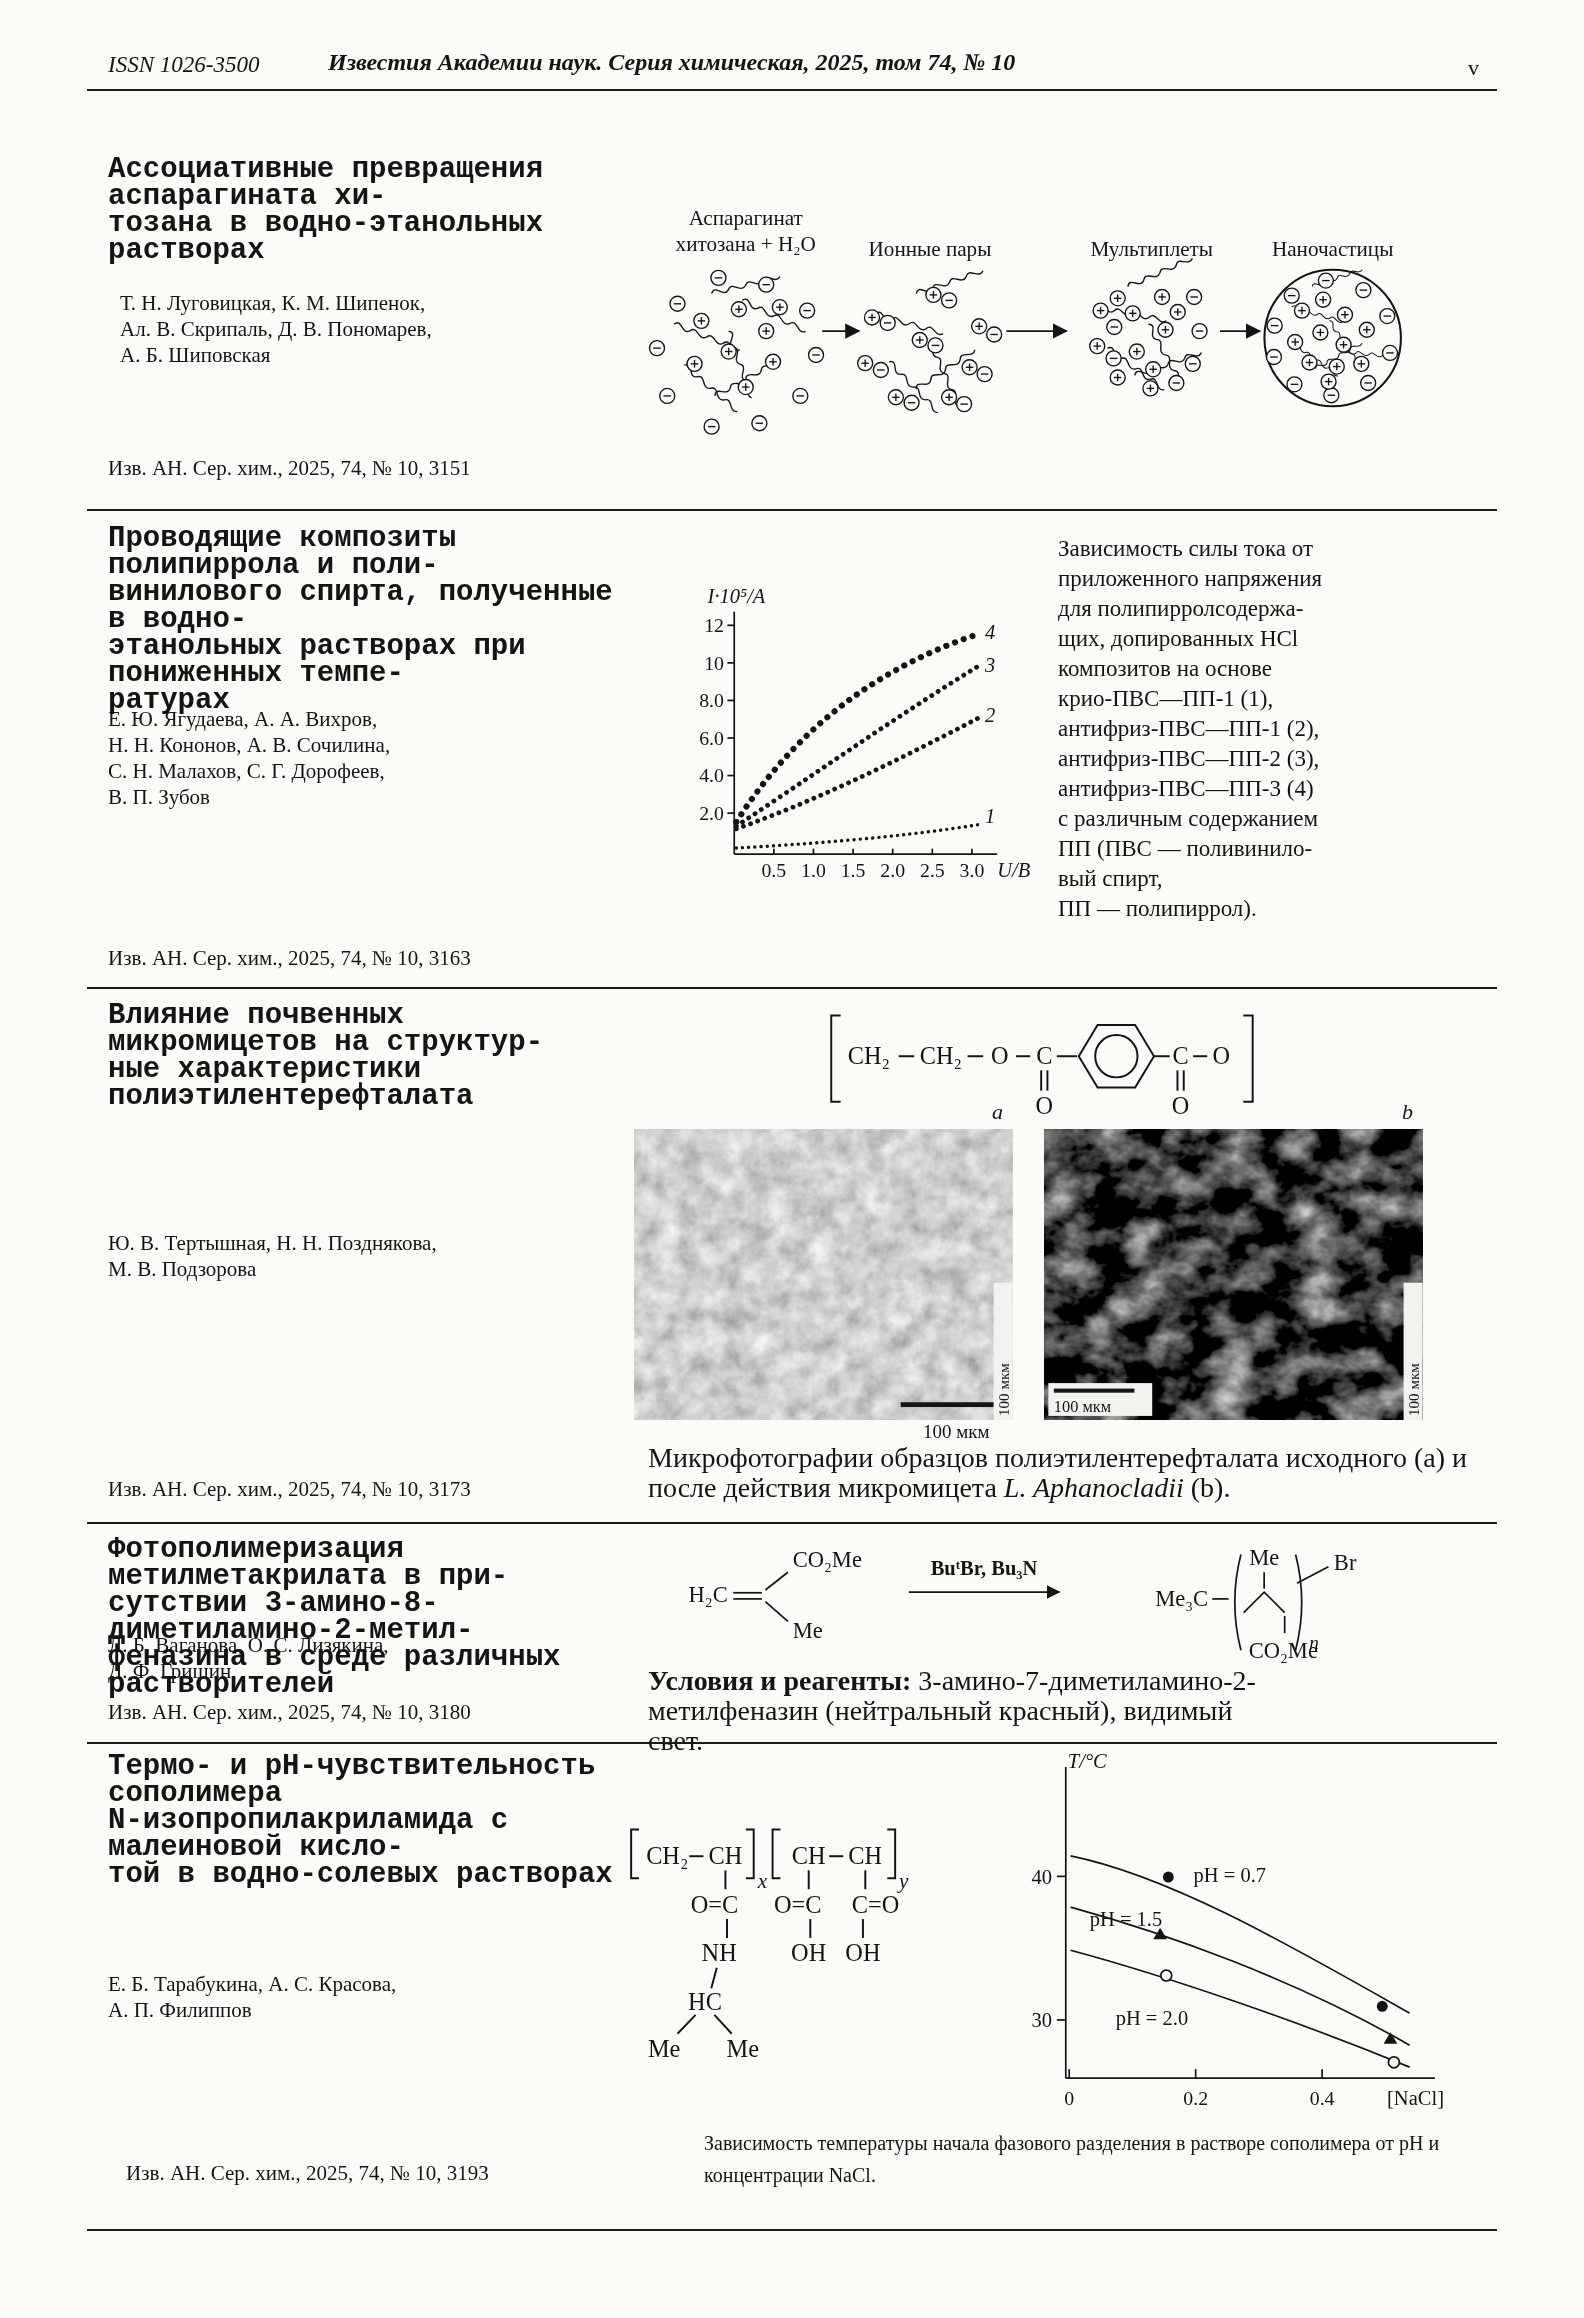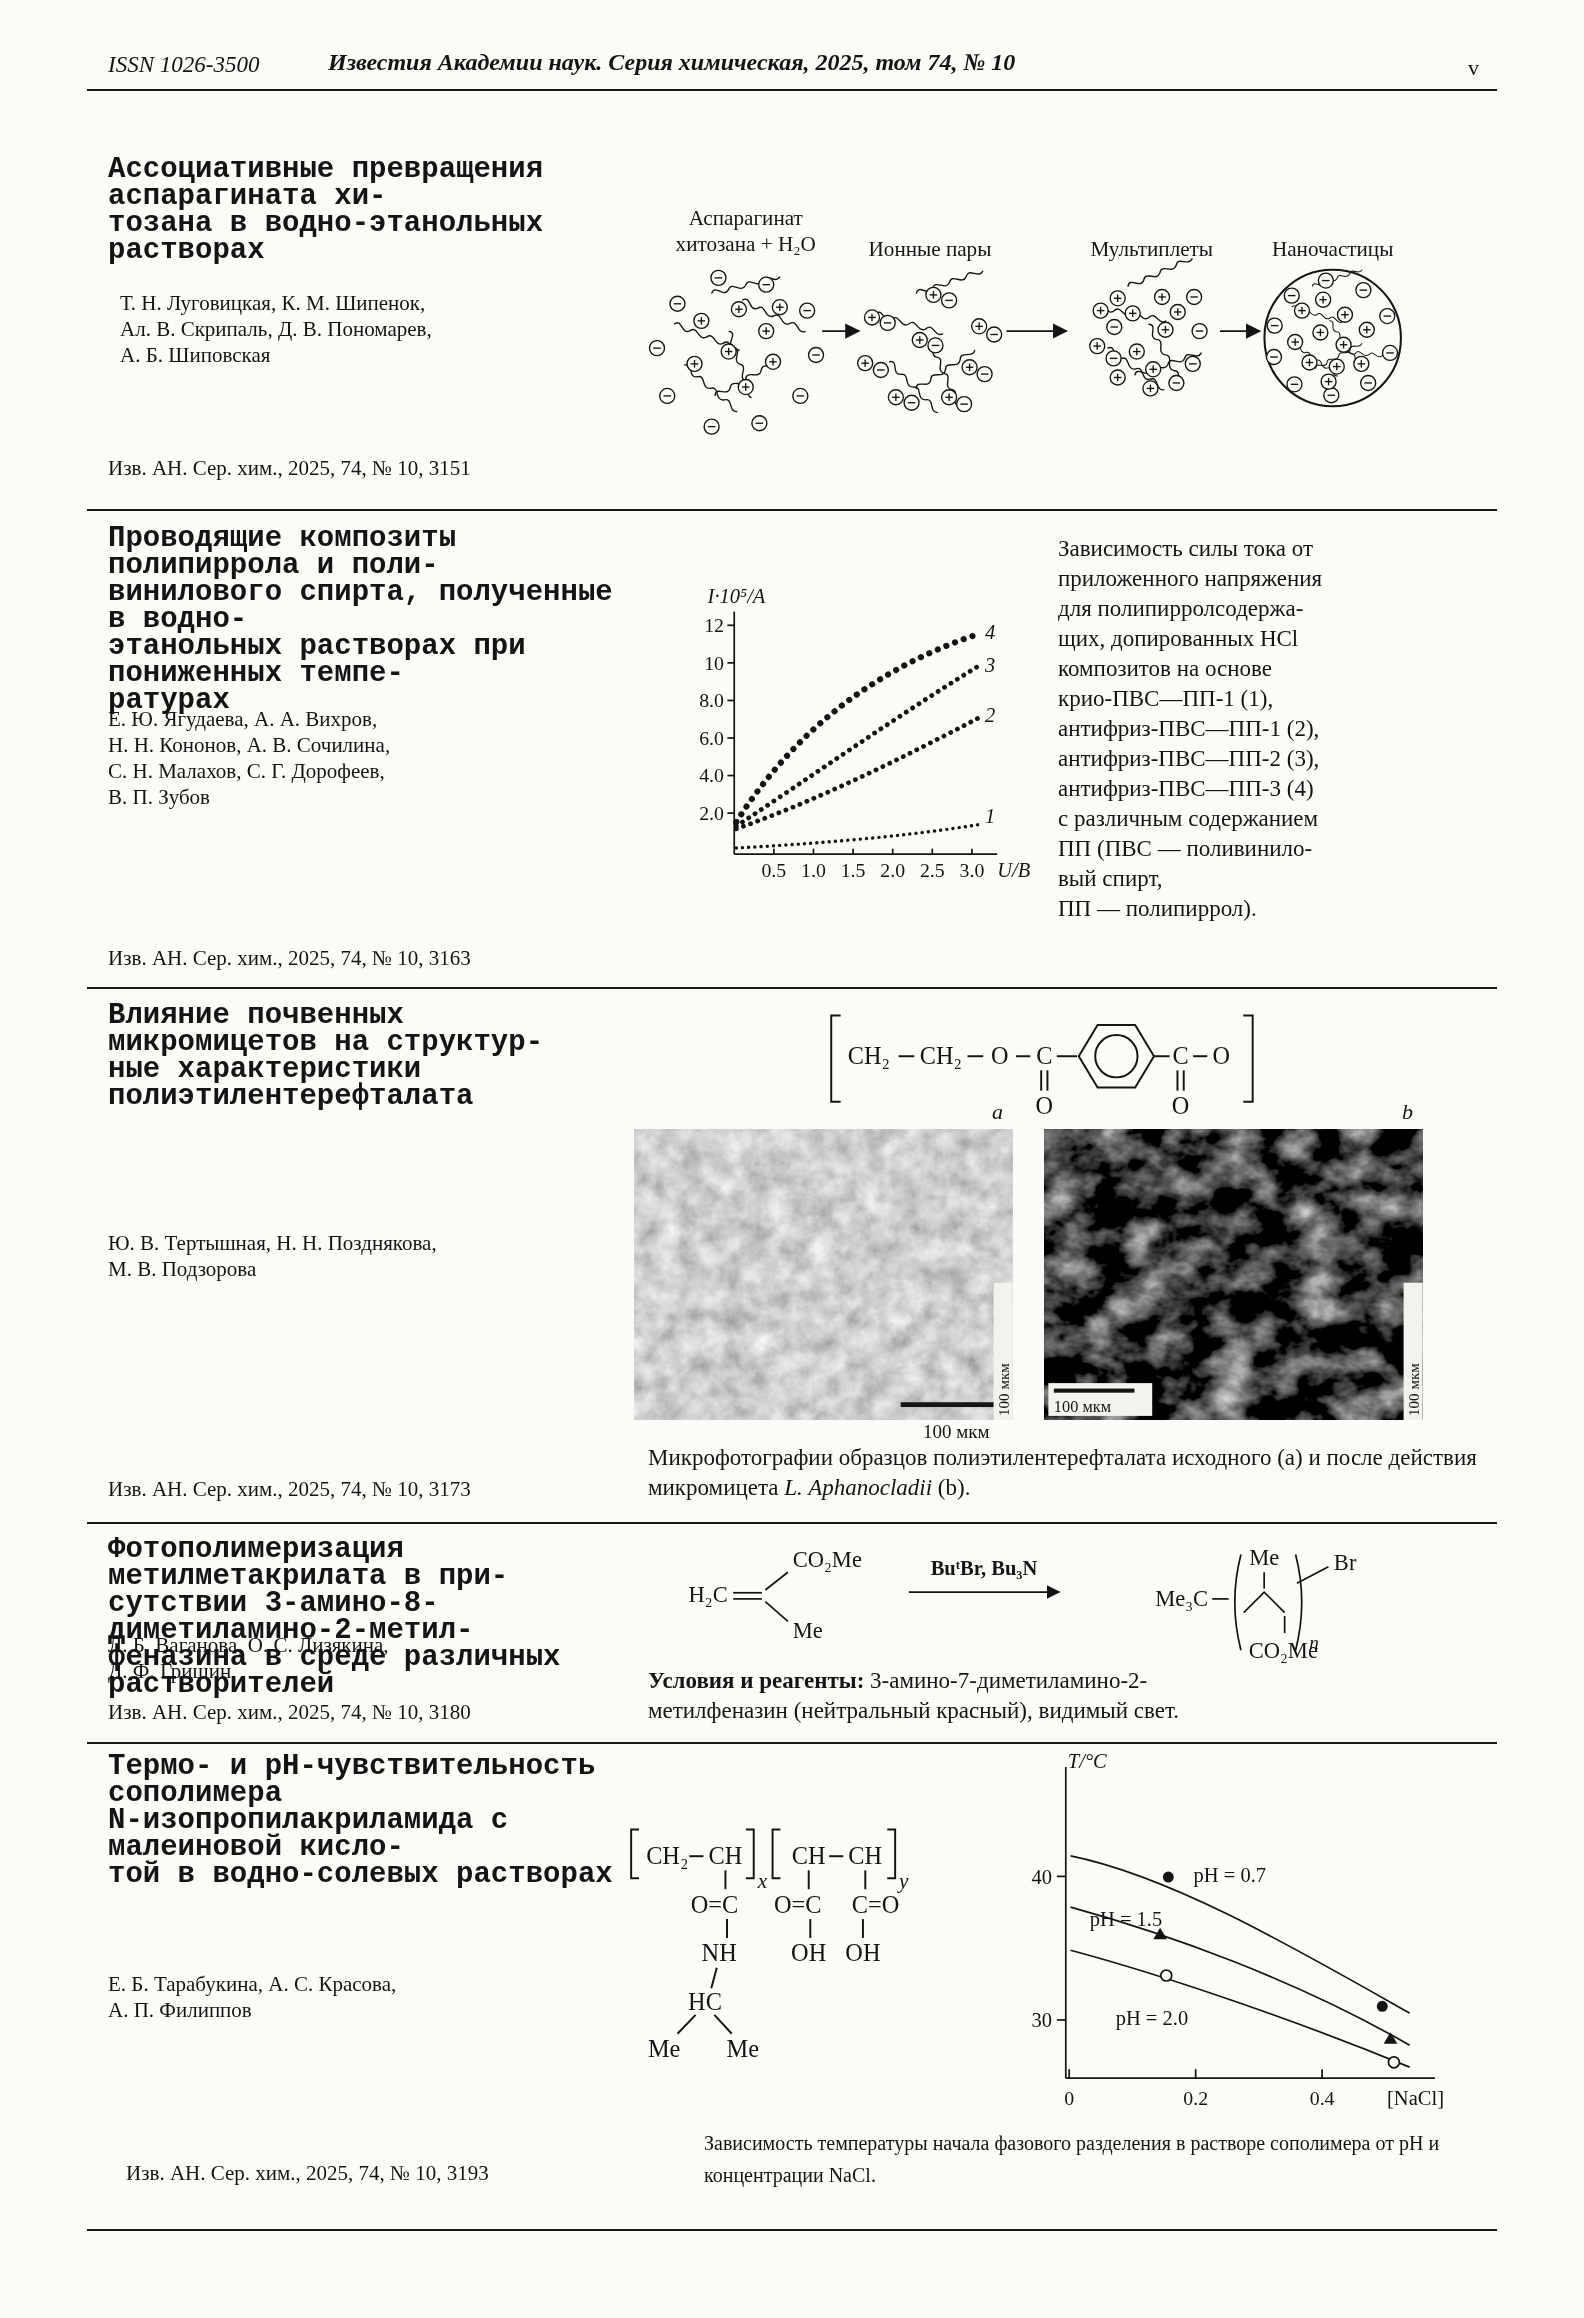--- a/index.html
+++ b/index.html
@@ -4,21 +4,21 @@
 <style>
   * { margin:0; padding:0; box-sizing:border-box; }
   body { background:#d8d8d8; font-family:"Liberation Serif","DejaVu Serif",serif; }
   .page { position:relative; width:1585px; height:2319px; background:#fbfbf8; color:#141414; overflow:hidden; }
   .abs { position:absolute; }
   .rule { position:absolute; left:87px; width:1410px; height:2.1px; background:#1a1a1a; }
   .t-title { font-weight:700; font-size:29px; line-height:27px; white-space:pre-line;font-family:Liberation Mono, monospace; }
   .t-authors { font-size:21px; line-height:26px; white-space:pre-line; }
   .t-cit { font-size:21px; }
   .t-desc { font-size:23px; line-height:30px; white-space:pre-line; }
-  .t-capt { font-size:23px; line-height:30px; }
+  .t-capt { font-size:28px; line-height:30px; }
   .it { font-style:italic; }
   .b { font-weight:700; }
   svg text { font-family:"Liberation Serif","DejaVu Serif",serif; fill:#141414; }
   .bead9 { fill:none; stroke:#141414; stroke-width:9; stroke-linecap:round; stroke-dasharray:0.1 13.5; }
   .bead7 { fill:none; stroke:#141414; stroke-width:7; stroke-linecap:round; stroke-dasharray:0.1 11; }
   .bead5 { fill:none; stroke:#141414; stroke-width:5; stroke-linecap:round; stroke-dasharray:0.1 9; }
   .ax { stroke:#141414; stroke-width:2.5; fill:none; }
   .bond { stroke:#141414; stroke-width:2.5; fill:none; }
   .crv { stroke:#141414; stroke-width:2.5; fill:none; }
 </style>

